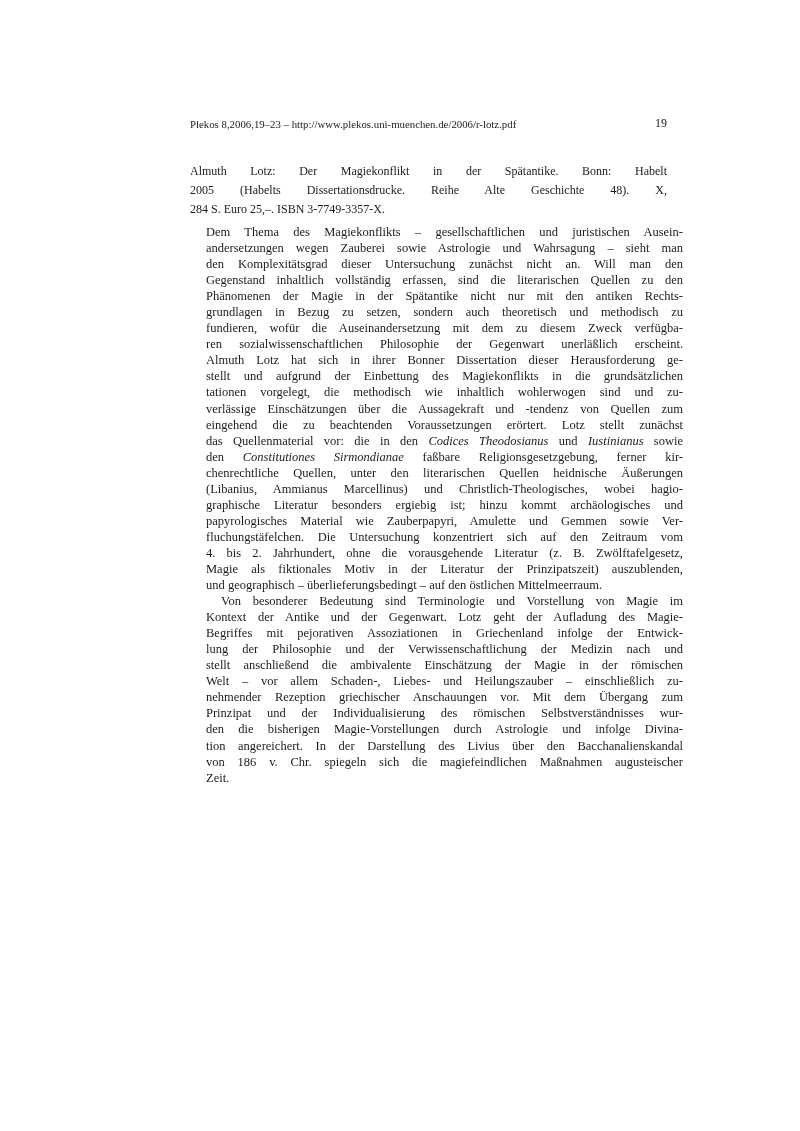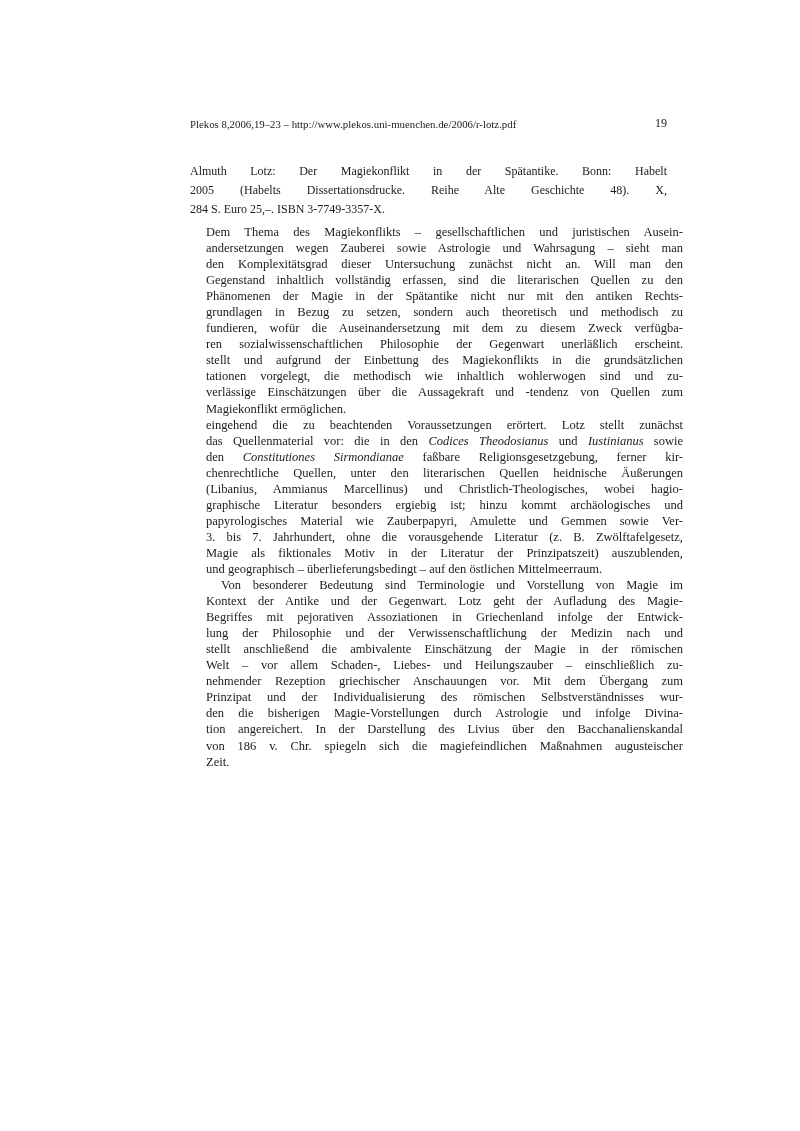--- a/index.html
+++ b/index.html
@@ -60,34 +60,35 @@
   <div class="body-text">
       <div class="paragraph">
         <div class="line">Dem Thema des Magiekonflikts – gesellschaftlichen und juristischen Ausein-</div>
         <div class="line">andersetzungen wegen Zauberei sowie Astrologie und Wahrsagung – sieht man</div>
         <div class="line">den Komplexitätsgrad dieser Untersuchung zunächst nicht an. Will man den</div>
         <div class="line">Gegenstand inhaltlich vollständig erfassen, sind die literarischen Quellen zu den</div>
         <div class="line">Phänomenen der Magie in der Spätantike nicht nur mit den antiken Rechts-</div>
         <div class="line">grundlagen in Bezug zu setzen, sondern auch theoretisch und methodisch zu</div>
         <div class="line">fundieren, wofür die Auseinandersetzung mit dem zu diesem Zweck verfügba-</div>
         <div class="line">ren sozialwissenschaftlichen Philosophie der Gegenwart unerläßlich erscheint.</div>
+        <div class="line">Almuth Lotz hat sich in ihrer Bonner Dissertation dieser Herausforderung ge-</div>
         <div class="line">stellt und aufgrund der Einbettung des Magiekonflikts in die grundsätzlichen</div>
         <div class="line">tationen vorgelegt, die methodisch wie inhaltlich wohlerwogen sind und zu-</div>
         <div class="line">verlässige Einschätzungen über die Aussagekraft und -tendenz von Quellen zum</div>
-        <div class="line last">Magiekonflikt ermöglichen.</div>
       </div>
       <div class="paragraph">
         <div class="line">eingehend die zu beachtenden Voraussetzungen erörtert. Lotz stellt zunächst</div>
         <div class="line">das Quellenmaterial vor: die in den <i>Codices Theodosianus</i> und <i>Iustinianus</i> sowie</div>
         <div class="line">den <i>Constitutiones Sirmondianae</i> faßbare Religionsgesetzgebung, ferner kir-</div>
         <div class="line">chenrechtliche Quellen, unter den literarischen Quellen heidnische Äußerungen</div>
         <div class="line">(Libanius, Ammianus Marcellinus) und Christlich-Theologisches, wobei hagio-</div>
         <div class="line">graphische Literatur besonders ergiebig ist; hinzu kommt archäologisches und</div>
         <div class="line">papyrologisches Material wie Zauberpapyri, Amulette und Gemmen sowie Ver-</div>
-        <div class="line">3. bis 7. Jahrhundert, ohne die vorausgehende Literatur (z. B. Zwölftafelgesetz,</div>
+        <div class="line">fluchungstäfelchen. Die Untersuchung konzentriert sich auf den Zeitraum vom</div>
+        <div class="line">4. bis 2. Jahrhundert, ohne die vorausgehende Literatur (z. B. Zwölftafelgesetz,</div>
         <div class="line">Magie als fiktionales Motiv in der Literatur der Prinzipatszeit) auszublenden,</div>
         <div class="line last">und geographisch – überlieferungsbedingt – auf den östlichen Mittelmeerraum.</div>
       </div>
       <div class="paragraph">
         <div class="line indent">Von besonderer Bedeutung sind Terminologie und Vorstellung von Magie im</div>
         <div class="line">Kontext der Antike und der Gegenwart. Lotz geht der Aufladung des Magie-</div>
         <div class="line">Begriffes mit pejorativen Assoziationen in Griechenland infolge der Entwick-</div>
         <div class="line">lung der Philosophie und der Verwissenschaftlichung der Medizin nach und</div>
         <div class="line">stellt anschließend die ambivalente Einschätzung der Magie in der römischen</div>
         <div class="line">Welt – vor allem Schaden-, Liebes- und Heilungszauber – einschließlich zu-</div>

